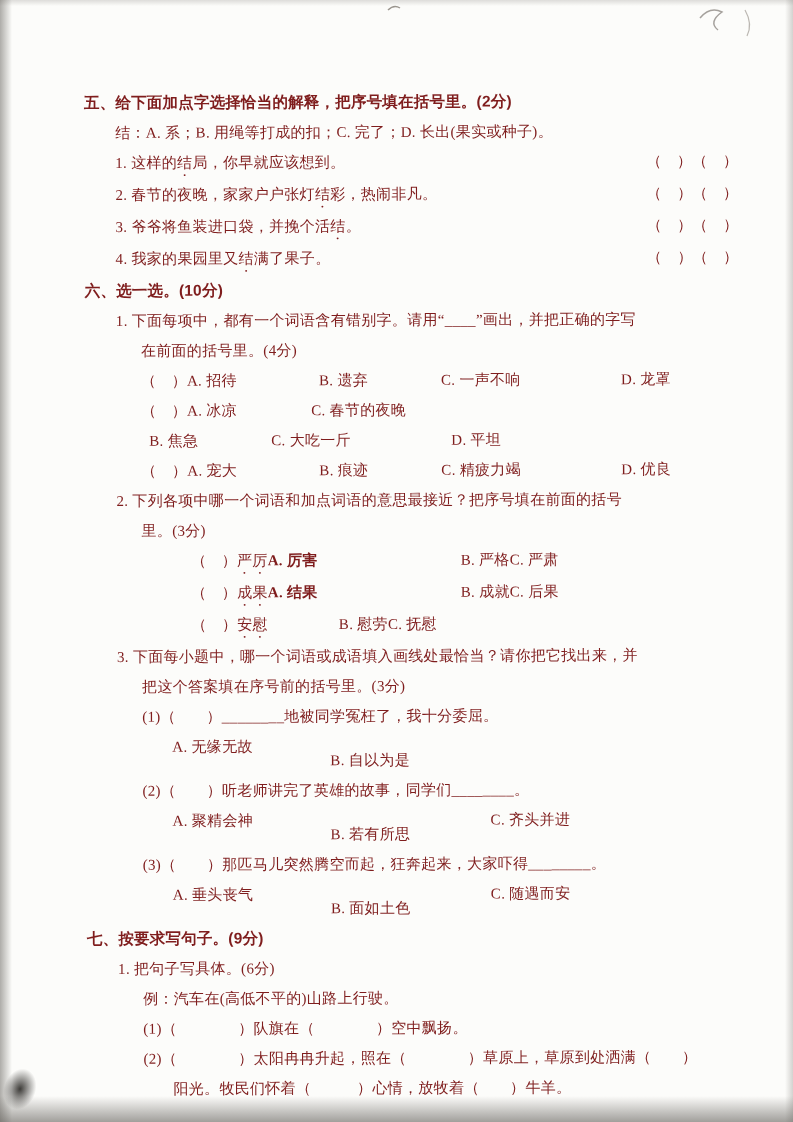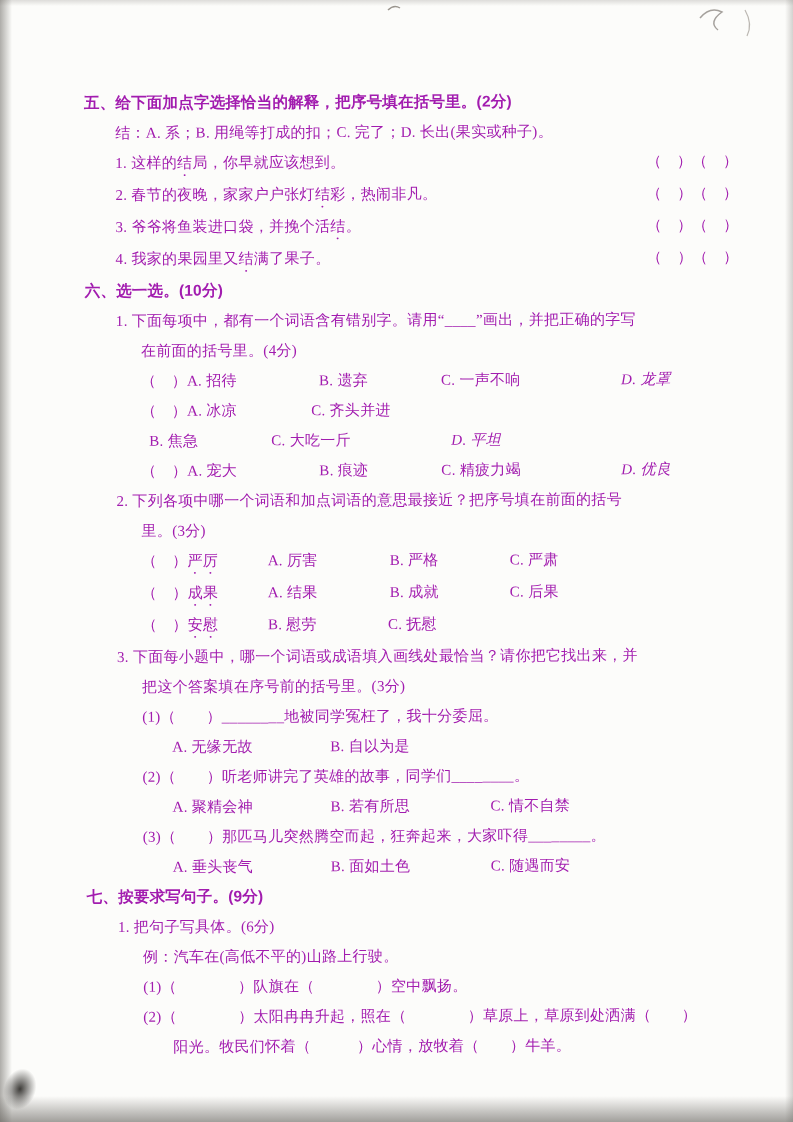--- a/index.html
+++ b/index.html
@@ -1,41 +1,41 @@
 <!DOCTYPE html>
 <html><head>
 <meta charset="utf-8">
 <style>
   html,body{margin:0;padding:0;}
   body{width:793px;height:1122px;background:#d9d7d3;font-family:"Liberation Serif","DejaVu Serif",serif;}
-  .page{position:relative;width:793px;height:1122px;background:#fcfcfa;overflow:hidden;color:#a21caf;}
+  .page{position:relative;width:793px;height:1122px;background:#fcfcfa;overflow:hidden;color:#7f1d1d;}
 
   .content{position:absolute;left:84px;top:88px;width:656px;font-size:15px;line-height:30px;letter-spacing:.3px;transform:rotate(-.2deg);transform-origin:left top;}
   .heading{font-weight:bold;font-size:15.5px;font-family:"Liberation Sans","DejaVu Sans",sans-serif;letter-spacing:.2px;}
   .line{min-height:30px;}
   .indent1{padding-left:31px;}
   .indent2{padding-left:56px;}
   .indent3{padding-left:86px;}
   .row{display:flex;}
 
   .s5text{flex:1;}
   .s5br{white-space:nowrap;padding-right:2px;}
 
   .q1row .ca{width:170px;}
   .q1row .cb{width:122px;margin-left:8px;}
   .q1row .cc{width:180px;}
-  .q1row .cd{flex:1;font-style:italic;}
+  .q1row .cd{flex:1;}
 
-  .q2row .ca{width:126px;}
-  .q2row .cb{width:122px;}
-  .q2row .cc{width:120px;}
+  .q2row .ca{width:126px;text-align:right;}
+  .q2row .cb{width:122px;font-weight:bold;}
+  .q2row .cc{width:120px;text-align:right;}
   .q2row .cd{flex:1;}
 
   .q3opts .ca{width:158px;}
-  .q3opts .cb{width:160px;}
+  .q3opts .cb{width:160px;margin-top:14px;}
   .q3opts .cc{flex:1;}
 
   .em-dot{
     -webkit-text-emphasis:filled dot;
     -webkit-text-emphasis-position:under;
     text-emphasis:filled dot;
     text-emphasis-position:under right;
   }
 
   
@@ -90,21 +90,21 @@
     <div class="line indent2">在前面的括号里。(4分)</div>
 
     <div class="line indent2 row q1row">
       <span class="ca"><span>（　）</span><span>A. 招待</span></span>
       <span class="cb">B. 遗弃</span>
       <span class="cc">C. 一声不响</span>
       <span class="cd">D. 龙罩</span>
     </div>
     <div class="line indent2 row q1row">
       <span class="ca"><span>（　）</span><span>A. 冰凉</span></span>
-      <span class="cc">C. 齐头并进</span>
+      <span class="cc">C. 春节的夜晚</span>
     </div>
     <div class="line indent2 row q1row">
       <span class="cb">B. 焦急</span>
       <span class="cc">C. 大吃一斤</span>
       <span class="cd">D. 平坦</span>
     </div>
     <div class="line indent2 row q1row">
       <span class="ca"><span>（　）</span><span>A. 宠大</span></span>
       <span class="cb">B. 痕迹</span>
       <span class="cc">C. 精疲力竭</span>
@@ -137,21 +137,21 @@
 
     <div class="line indent2">(1)（　　）________地被同学冤枉了，我十分委屈。</div>
     <div class="line indent3 row q3opts">
       <span class="ca">A. 无缘无故</span>
       <span class="cb">B. 自以为是</span>
     </div>
     <div class="line indent2">(2)（　　）听老师讲完了英雄的故事，同学们________。</div>
     <div class="line indent3 row q3opts">
       <span class="ca">A. 聚精会神</span>
       <span class="cb">B. 若有所思</span>
-      <span class="cc">C. 情不自禁</span>
+      <span class="cc">C. 齐头并进</span>
     </div>
     <div class="line indent2">(3)（　　）那匹马儿突然腾空而起，狂奔起来，大家吓得________。</div>
     <div class="line indent3 row q3opts">
       <span class="ca">A. 垂头丧气</span>
       <span class="cb">B. 面如土色</span>
       <span class="cc">C. 随遇而安</span>
     </div>
 
     <div class="line heading">七、按要求写句子。(9分)</div>
     <div class="line indent1">1. 把句子写具体。(6分)</div>

